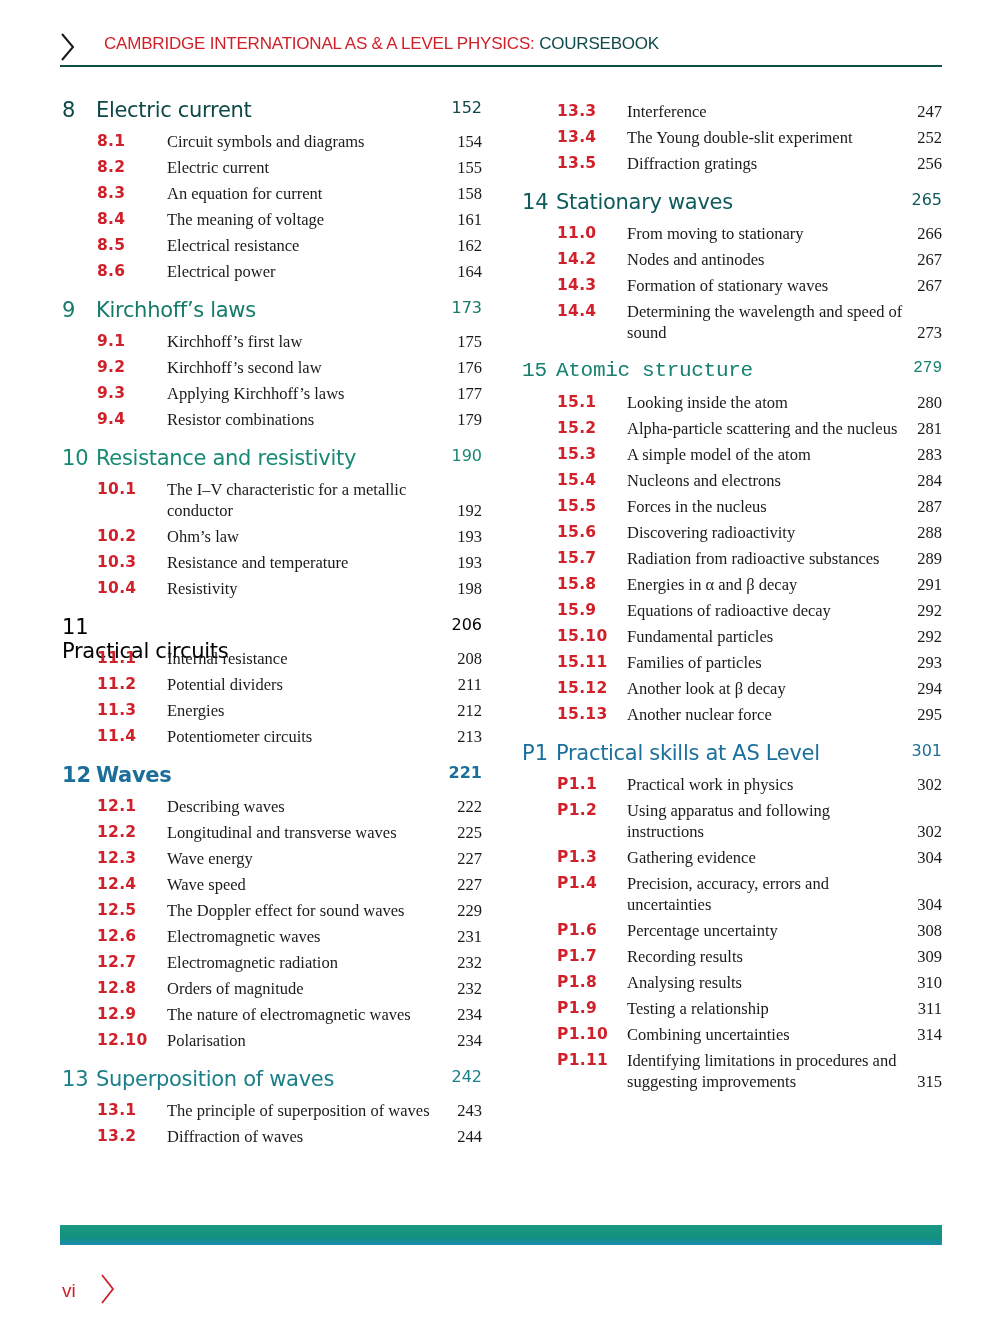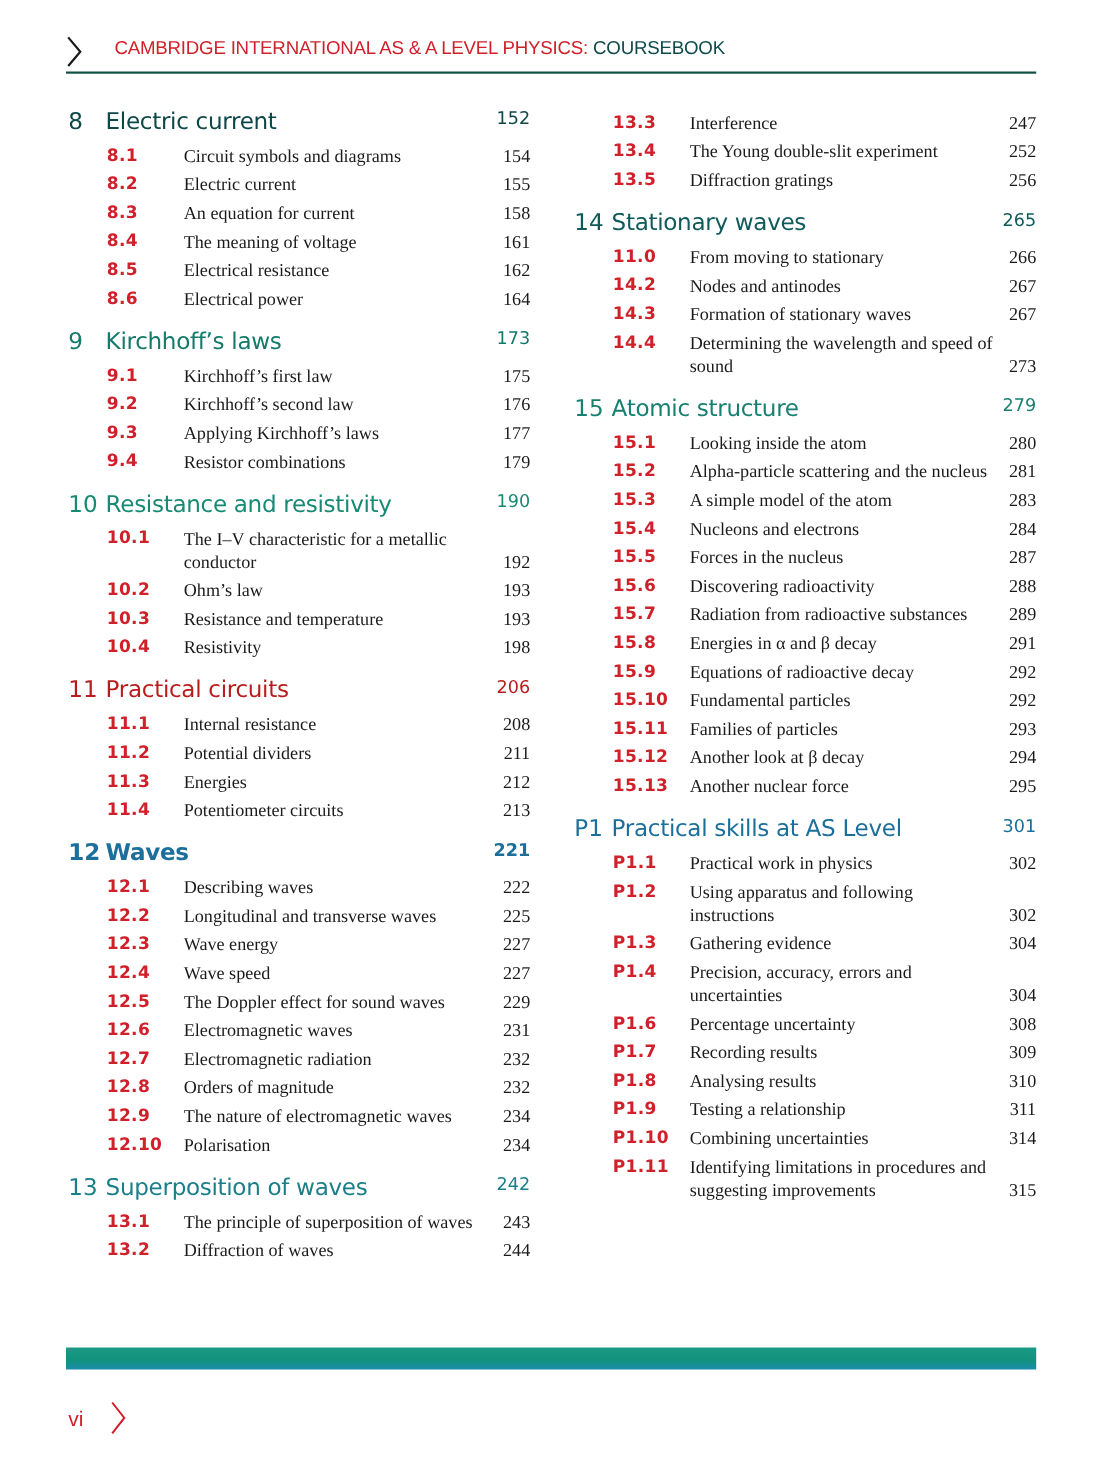--- a/index.html
+++ b/index.html
@@ -158,21 +158,21 @@
         <span class="section-title">Resistance and temperature</span>
         <span class="section-page">193</span>
       </div>
       <div class="section">
         <span class="section-num">10.4</span>
         <span class="section-title">Resistivity</span>
         <span class="section-page">198</span>
       </div>
     </div>
     <div class="chapter">
-      <div class="chapter-head" style="color: #b91c1c;">
+      <div class="chapter-head" style="color: #000000; flex-direction: column;">
         <span class="chapter-num">11</span>
         <span class="chapter-title">Practical circuits</span>
         <span class="chapter-page">206</span>
       </div>
       <div class="section">
         <span class="section-num">11.1</span>
         <span class="section-title">Internal resistance</span>
         <span class="section-page">208</span>
       </div>
       <div class="section">
@@ -305,21 +305,21 @@
         <span class="section-title">Formation of stationary waves</span>
         <span class="section-page">267</span>
       </div>
       <div class="section">
         <span class="section-num">14.4</span>
         <span class="section-title">Determining the wavelength and speed of sound</span>
         <span class="section-page">273</span>
       </div>
     </div>
     <div class="chapter">
-      <div class="chapter-head" style="color: rgb(23, 128, 112);">
+      <div class="chapter-head" style="color: rgb(23, 128, 112); font-family: Liberation Mono, monospace;">
         <span class="chapter-num">15</span>
         <span class="chapter-title">Atomic structure</span>
         <span class="chapter-page">279</span>
       </div>
       <div class="section">
         <span class="section-num">15.1</span>
         <span class="section-title">Looking inside the atom</span>
         <span class="section-page">280</span>
       </div>
       <div class="section">

